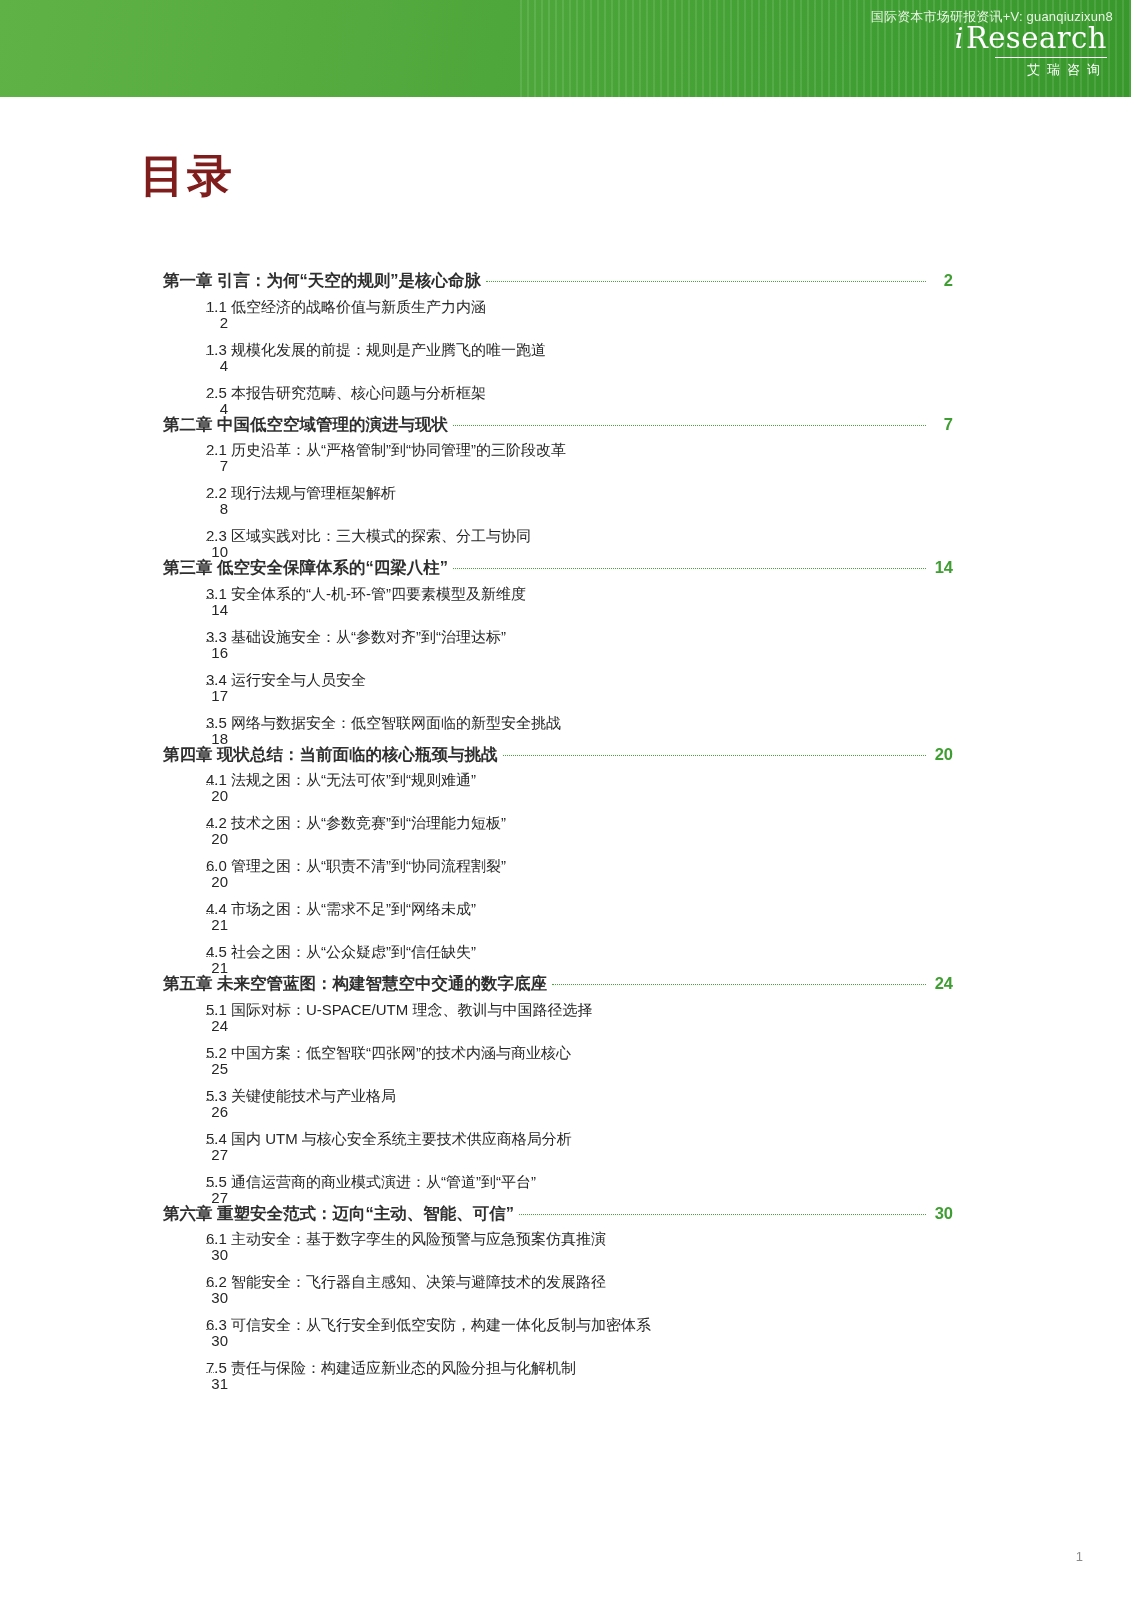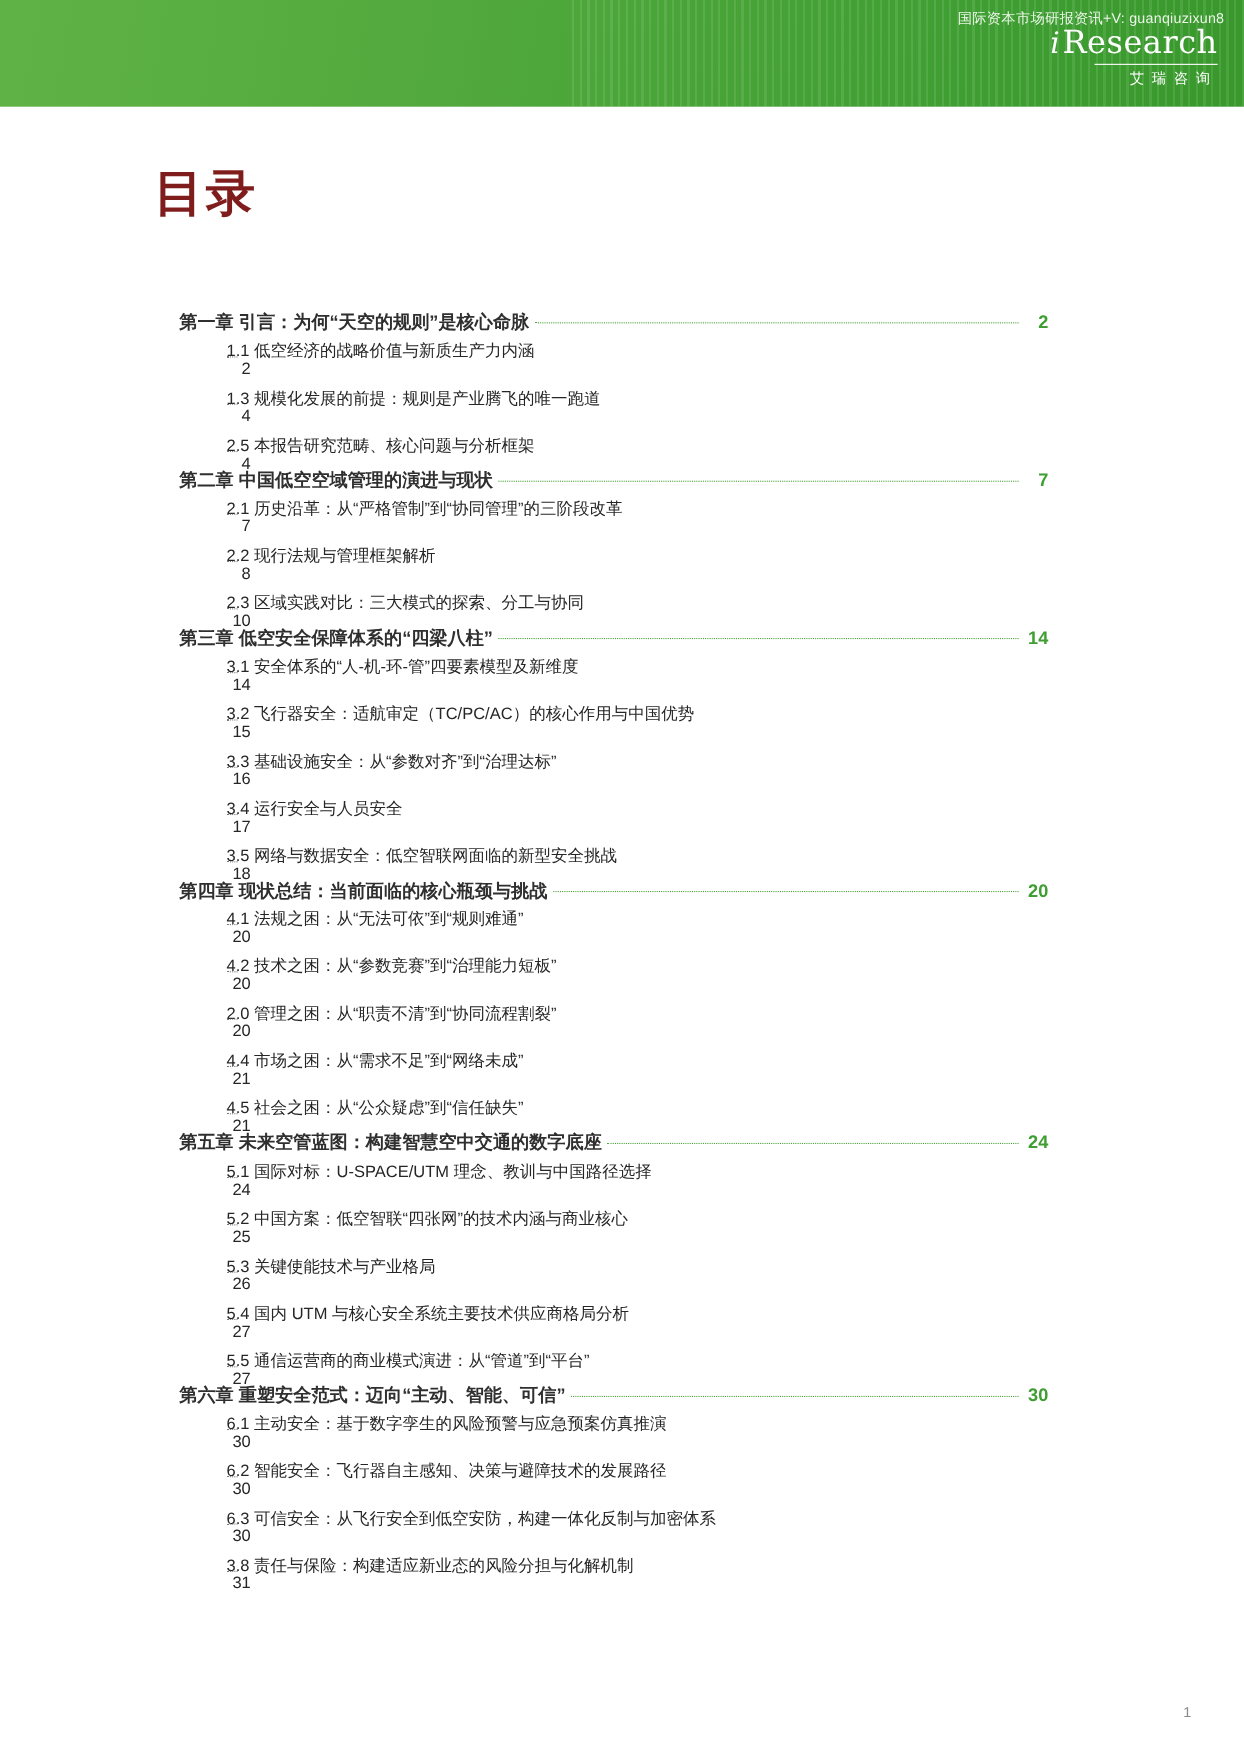--- a/index.html
+++ b/index.html
@@ -87,21 +87,21 @@
 
   
   .toc {
     position: absolute;
     top: 272px;
     left: 163px;
     width: 790px;
   }
   .chapter {
   }
-  .chapter:first-child { margin-top: 13px; }
+  .chapter:first-child { margin-top: 0; }
 
   .row {
     display: flex;
     align-items: baseline;
     font-size: 15.5px;
     color: #1d1d1d;
     line-height: 1.0;
   }
   .row .label {
     white-space: nowrap;
@@ -223,25 +223,20 @@
       <span class="label">第三章 低空安全保障体系的“四梁八柱”</span>
       <span class="dots"></span>
       <span class="page">14</span>
     </div>
     <div class="row sub-row">
       <span class="label">3.1 安全体系的“人-机-环-管”四要素模型及新维度</span>
       <span class="dots"></span>
       <span class="page">14</span>
     </div>
     <div class="row sub-row">
-      <span class="label">3.2 飞行器安全：适航审定（TC/PC/AC）的核心作用与中国优势</span>
-      <span class="dots"></span>
-      <span class="page">15</span>
-    </div>
-    <div class="row sub-row">
       <span class="label">3.3 基础设施安全：从“参数对齐”到“治理达标”</span>
       <span class="dots"></span>
       <span class="page">16</span>
     </div>
     <div class="row sub-row">
       <span class="label">3.4 运行安全与人员安全</span>
       <span class="dots"></span>
       <span class="page">17</span>
     </div>
     <div class="row sub-row">
@@ -261,21 +256,21 @@
       <span class="label">4.1 法规之困：从“无法可依”到“规则难通”</span>
       <span class="dots"></span>
       <span class="page">20</span>
     </div>
     <div class="row sub-row">
       <span class="label">4.2 技术之困：从“参数竞赛”到“治理能力短板”</span>
       <span class="dots"></span>
       <span class="page">20</span>
     </div>
     <div class="row sub-row">
-      <span class="label">2.0 管理之困：从“职责不清”到“协同流程割裂”</span>
+      <span class="label">6.0 管理之困：从“职责不清”到“协同流程割裂”</span>
       <span class="dots"></span>
       <span class="page">20</span>
     </div>
     <div class="row sub-row">
       <span class="label">4.4 市场之困：从“需求不足”到“网络未成”</span>
       <span class="dots"></span>
       <span class="page">21</span>
     </div>
     <div class="row sub-row">
       <span class="label">4.5 社会之困：从“公众疑虑”到“信任缺失”</span>
@@ -332,21 +327,21 @@
       <span class="label">6.2 智能安全：飞行器自主感知、决策与避障技术的发展路径</span>
       <span class="dots"></span>
       <span class="page">30</span>
     </div>
     <div class="row sub-row">
       <span class="label">6.3 可信安全：从飞行安全到低空安防，构建一体化反制与加密体系</span>
       <span class="dots"></span>
       <span class="page">30</span>
     </div>
     <div class="row sub-row">
-      <span class="label">3.8 责任与保险：构建适应新业态的风险分担与化解机制</span>
+      <span class="label">7.5 责任与保险：构建适应新业态的风险分担与化解机制</span>
       <span class="dots"></span>
       <span class="page">31</span>
     </div>
   </div>
 
 </div>
 
 <div class="page-number">1</div>
 
 </body></html>

